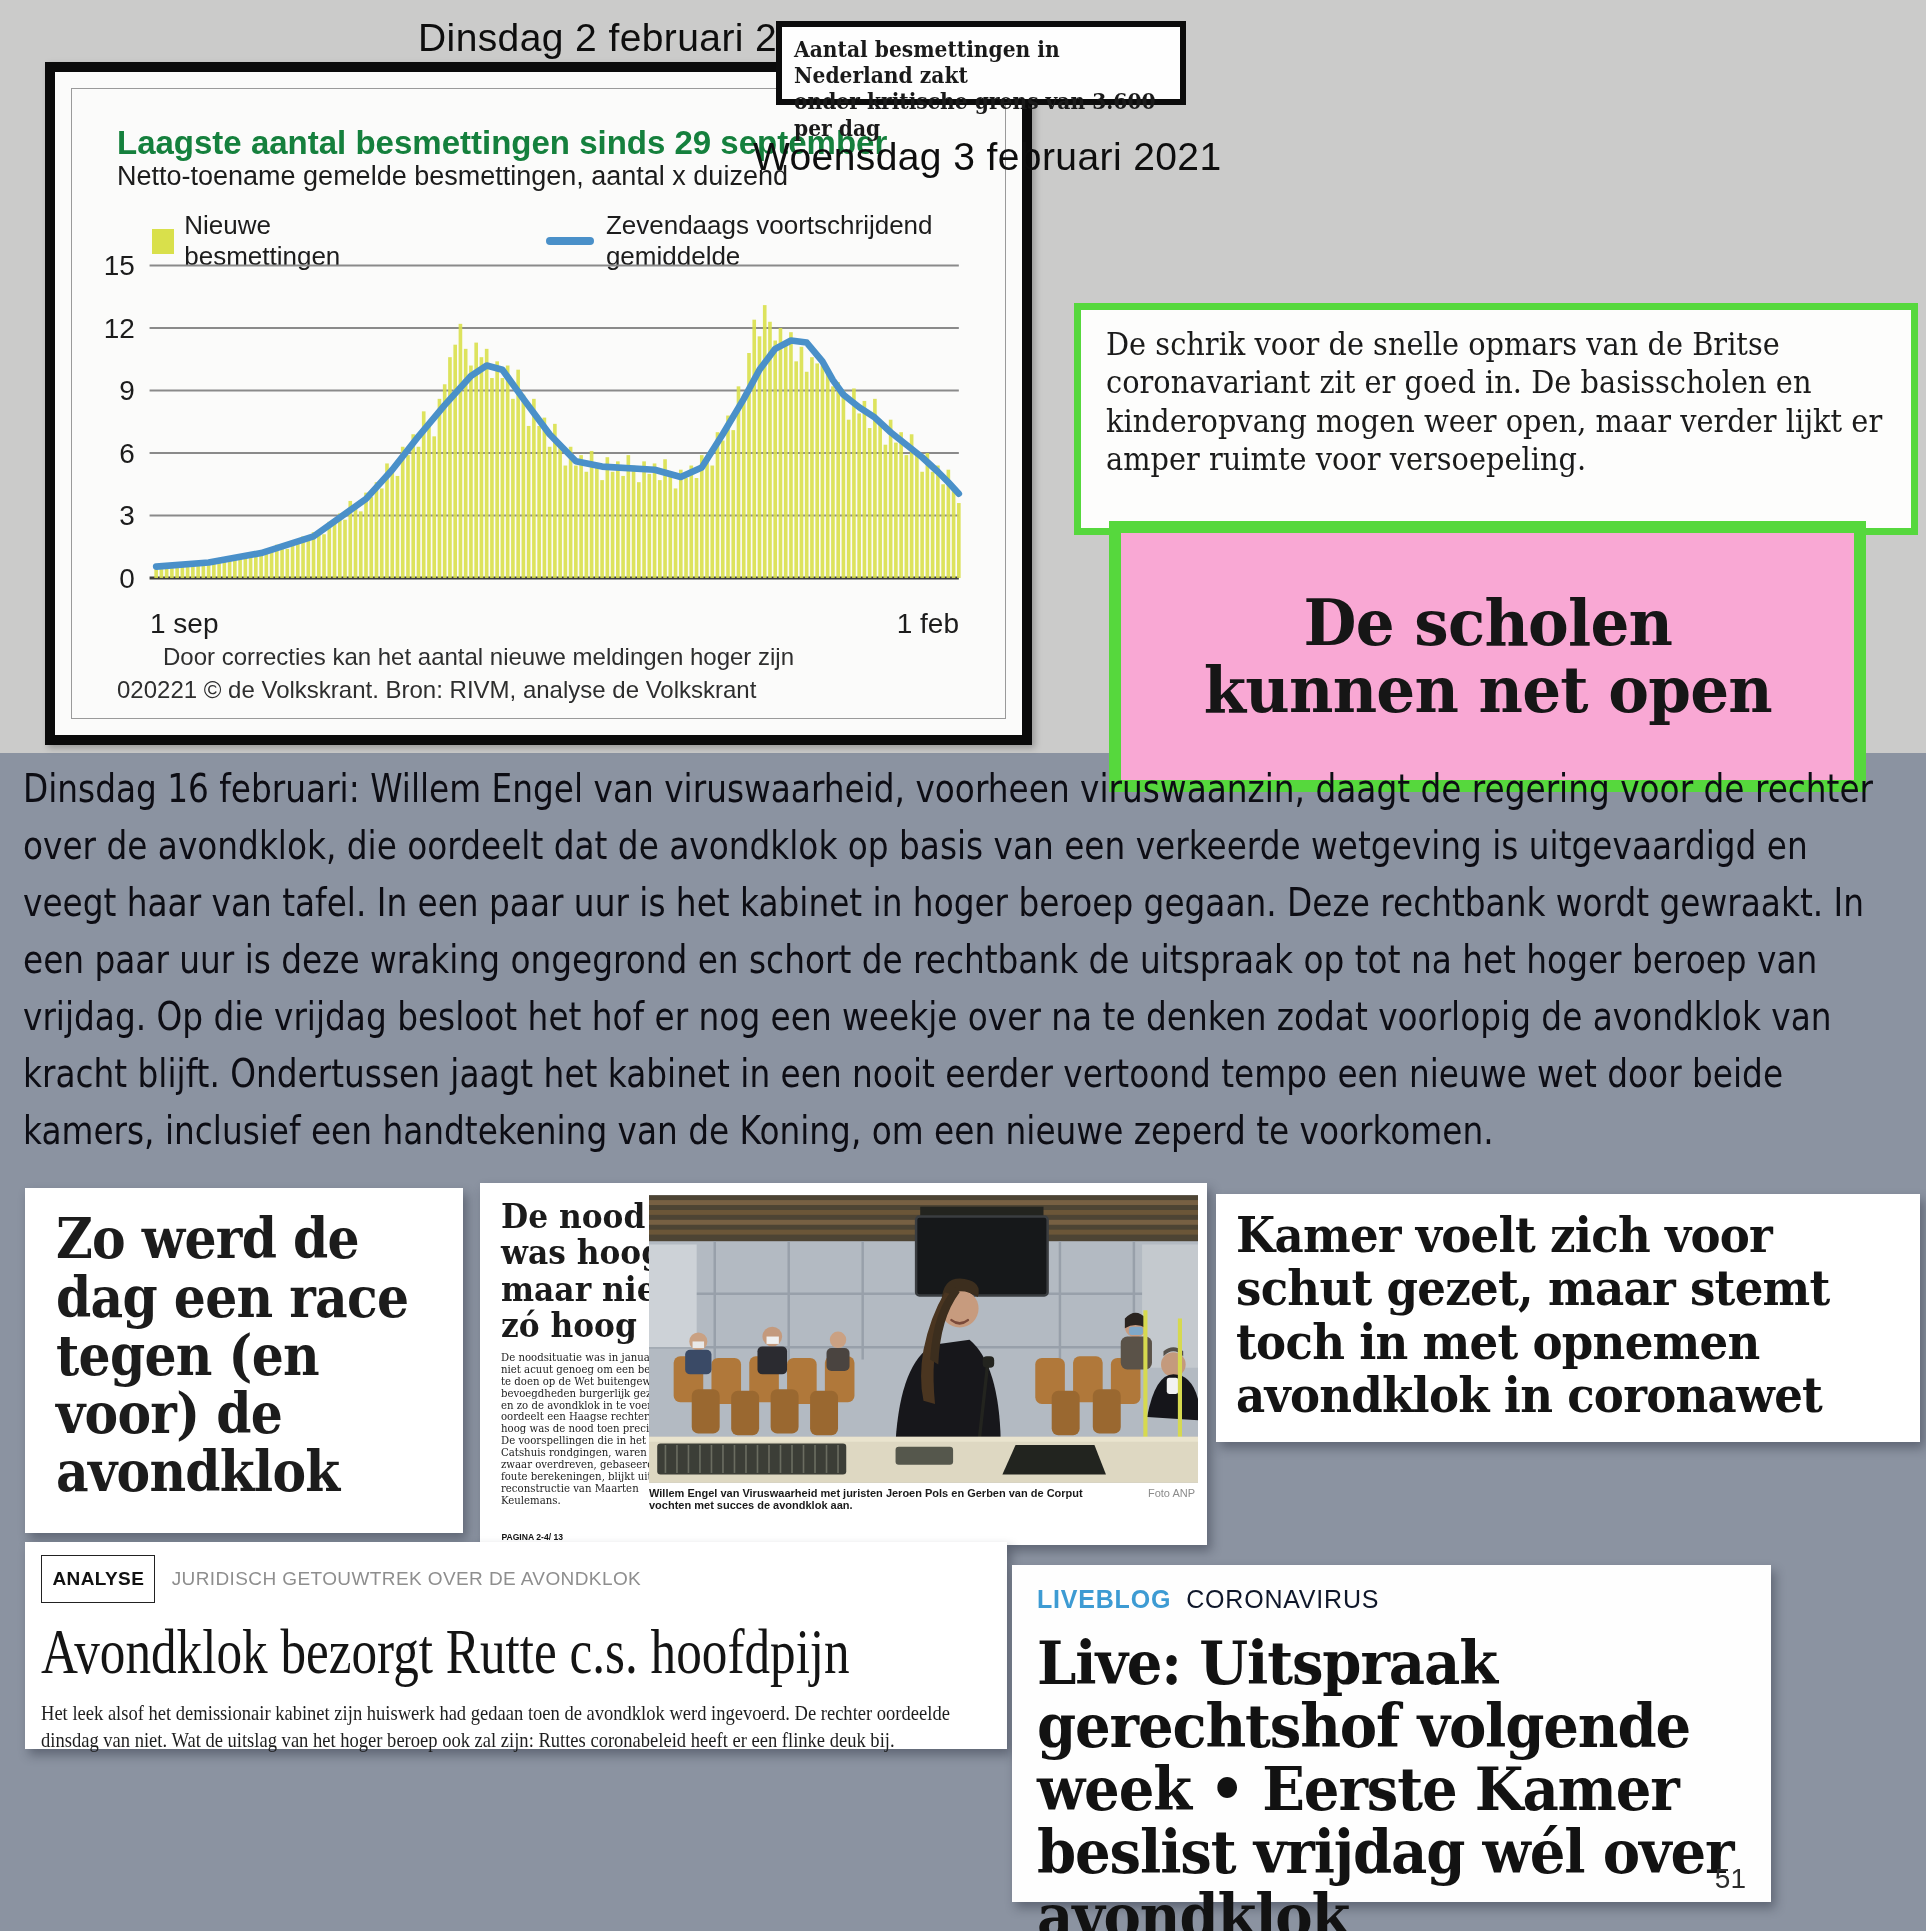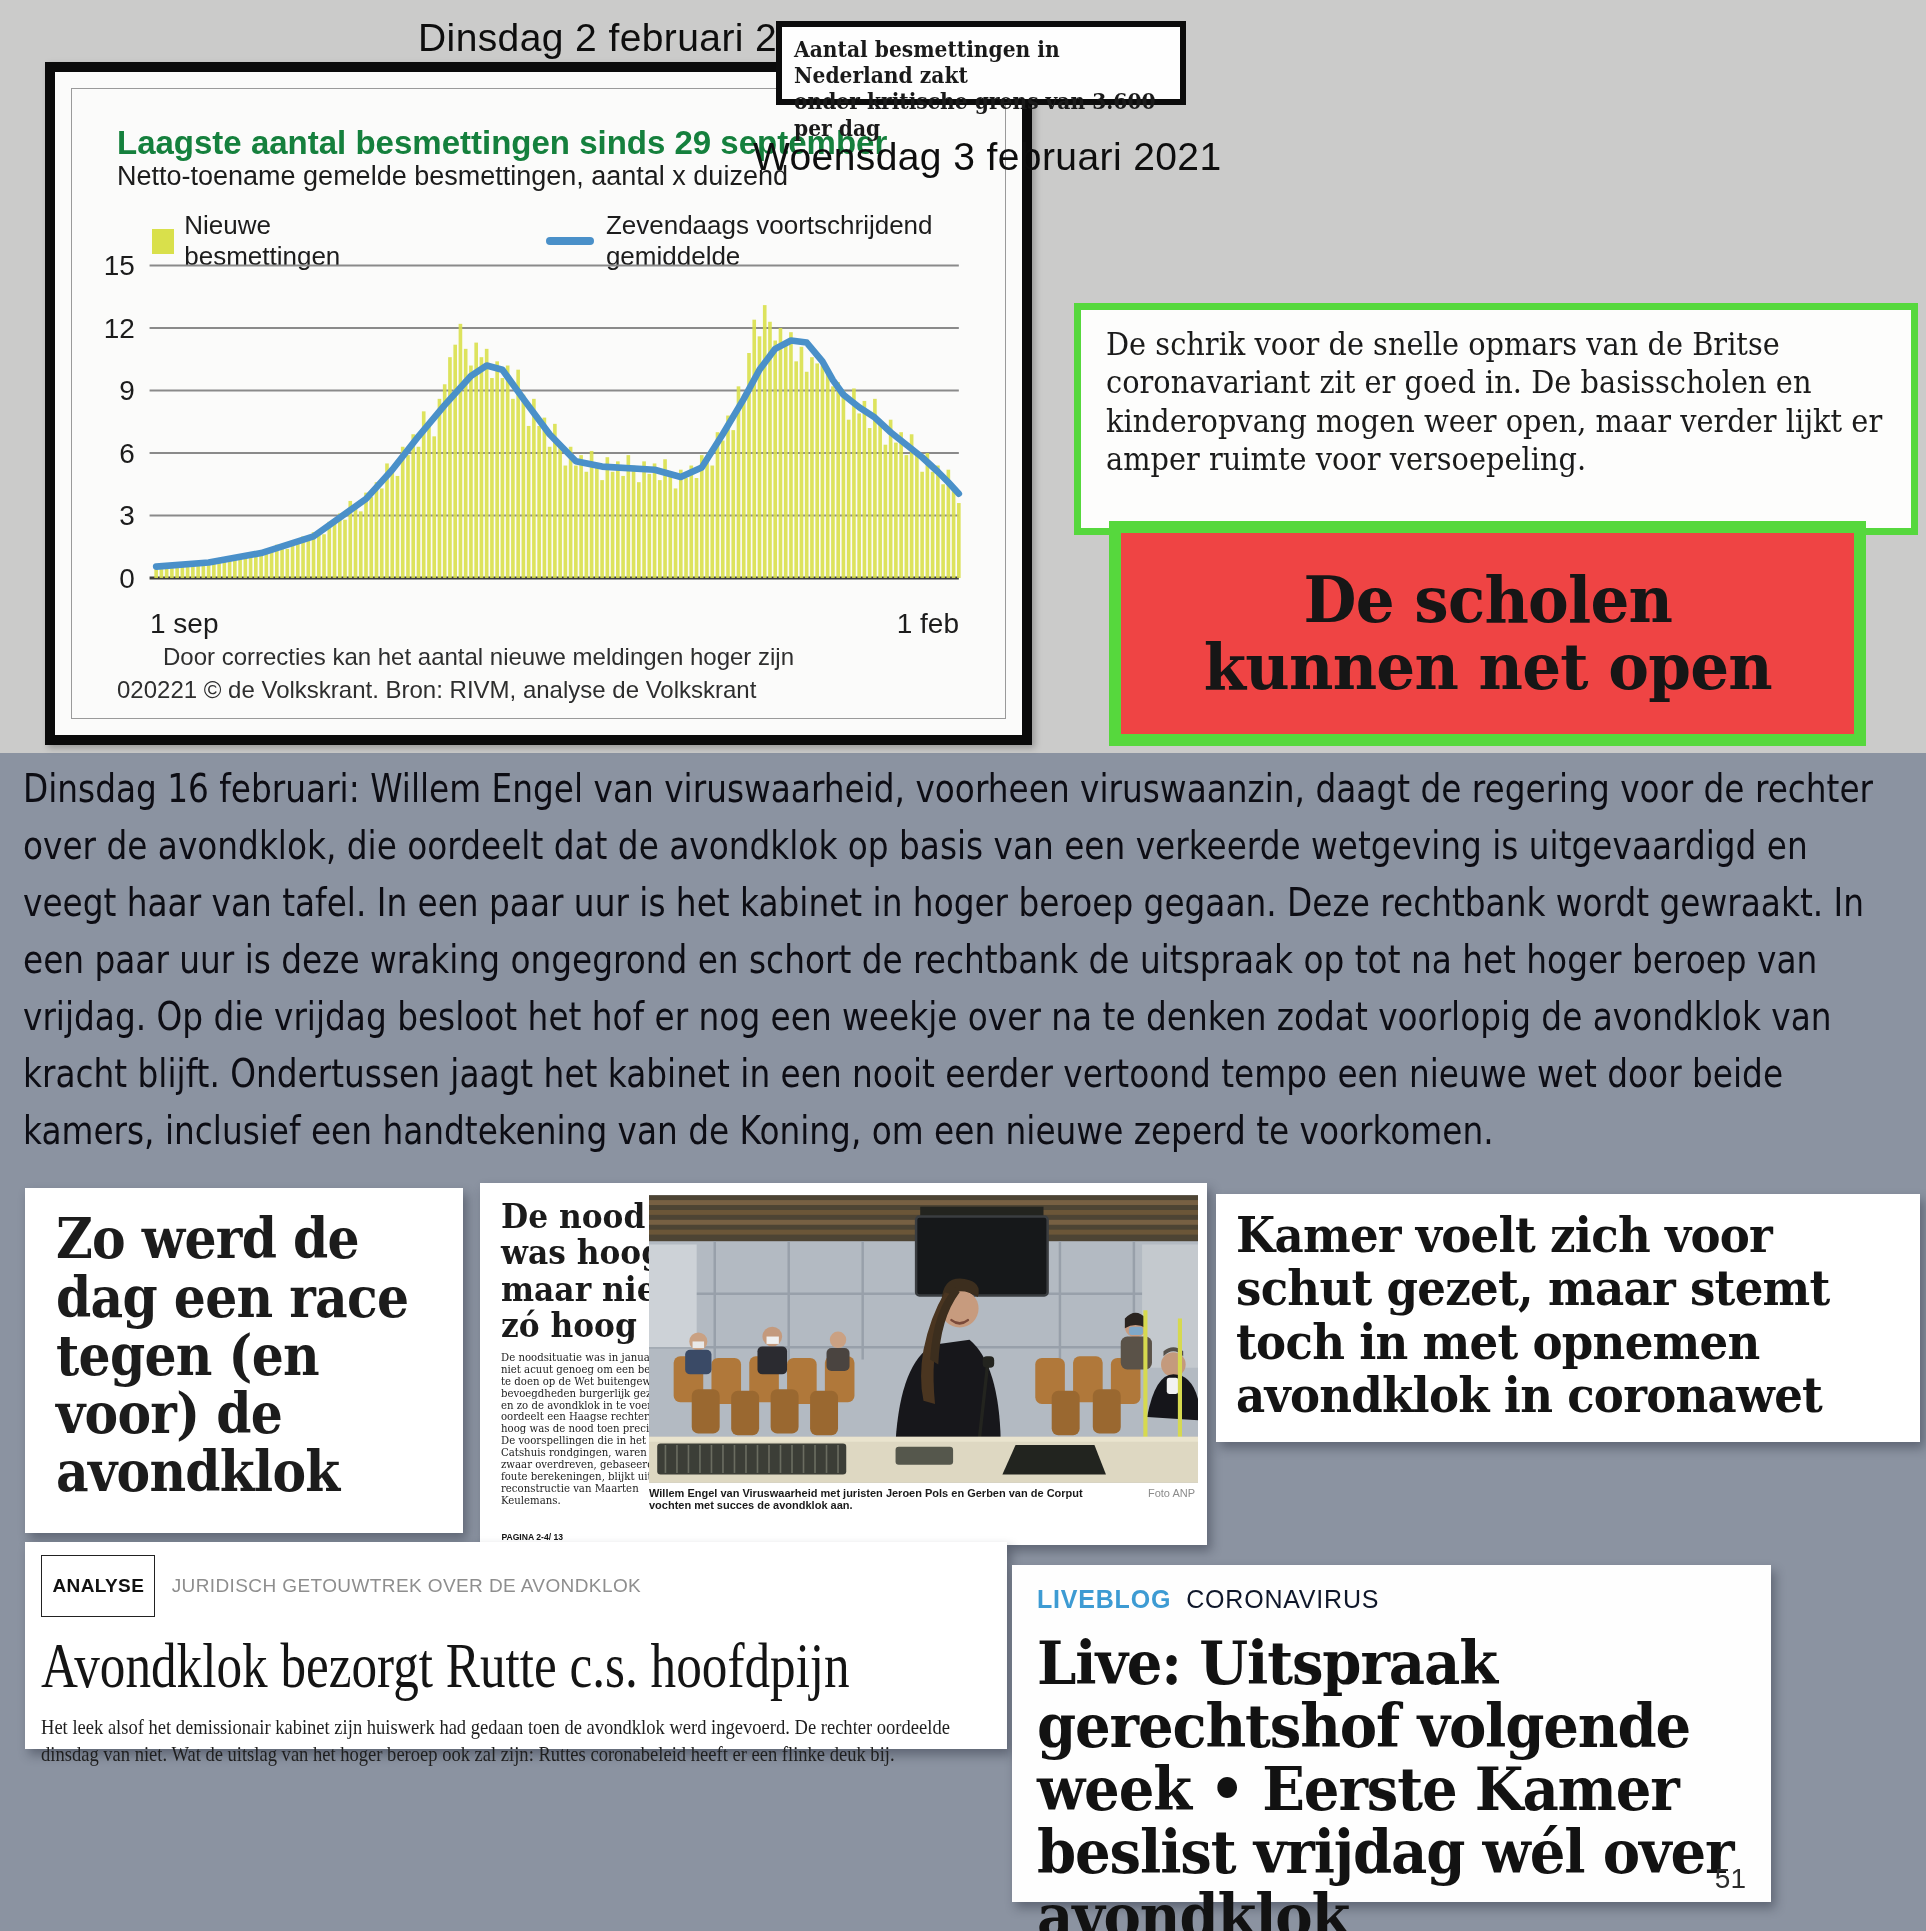--- a/index.html
+++ b/index.html
@@ -26,21 +26,21 @@
   
   .critical-box{position:absolute;left:776px;top:21.4px;width:410px;height:84px;background:#fefefe;
                 border:6.6px solid #0c0c0c;padding:8.2px 11.5px;}
   .critical-text{font-family:"DejaVu Serif",serif;font-weight:700;font-size:22px;line-height:1.2;
                  color:#1a1a1a;white-space:pre-line;transform:scaleX(.92);transform-origin:0 0;width:108%;}
   
   .green1{position:absolute;left:1074px;top:303px;width:844px;height:232px;background:#fdfdfc;
           border:7.4px solid #56d83d;padding:15px 25px;}
   .green1-text{font-family:"DejaVu Serif",serif;font-size:31px;line-height:1.24;color:#1b1b1b;
                transform:scaleX(.93);transform-origin:0 0;width:107%;}
-  .green2{position:absolute;left:1109px;top:521px;width:757px;height:225px;background:#ef4444;
+  .green2{position:absolute;left:1109px;top:521px;width:757px;height:271px;background:#f9a8d4;
           border:12.3px solid #56d83d;display:flex;align-items:center;justify-content:center;}
   .green2-text{font-family:"DejaVu Serif",serif;font-weight:700;font-size:63px;line-height:1.05;
                color:#161616;text-align:center;white-space:pre-line;letter-spacing:-0.8px;transform:scaleX(.97);}
   
   .diary{position:absolute;left:23px;top:761px;width:2242px;transform:scaleX(.84);transform-origin:0 0;
          font-family:"DejaVu Sans",sans-serif;font-size:39px;font-weight:500;line-height:1.46;color:#0d0d14;}
   
   .card{position:absolute;background:#ffffff;box-shadow:4.1px 5.8px 10px rgba(30,35,50,.4);}
   .race{left:25px;top:1188px;width:438px;height:345px;padding:21.4px 13px 13px 31px;}
   .race-text{font-family:"DejaVu Serif",serif;font-weight:700;font-size:56px;line-height:1.04;
@@ -52,21 +52,21 @@
              font-size:10.7px;line-height:1.11;color:#222;transform:scaleX(.95);transform-origin:0 0;}
   .nood-pagina{position:absolute;left:21.4px;top:349px;font-size:8.6px;font-weight:700;color:#111;}
   .nood-caption-row{position:absolute;left:169px;top:304px;width:546px;display:flex;justify-content:space-between;}
   .nood-caption{font-size:11px;font-weight:700;color:#1a1a1a;width:457px;}
   .nood-credit{font-size:11px;color:#8c8c8c;margin-left:16px;}
   .kamer{left:1216px;top:1194px;width:704px;height:248px;padding:15px 20px;}
   .kamer-text{font-family:"DejaVu Serif",serif;font-weight:700;font-size:49px;line-height:1.09;
               letter-spacing:-0.8px;color:#141414;transform:scaleX(.92);transform-origin:0 0;width:108%;}
   .analyse{left:25px;top:1542px;width:982px;height:207px;padding:13px 16.4px;}
   .analyse-toprow{display:flex;align-items:center;}
-  .analyse-label{border:1.6px solid #222;padding:19px 10px;font-size:19px;font-weight:700;color:#111;letter-spacing:0.4px;}
+  .analyse-label{border:1.6px solid #222;padding:12px 10px;font-size:19px;font-weight:700;color:#111;letter-spacing:0.4px;}
   .analyse-kicker{margin-left:16.4px;font-size:19px;color:#8e8e8e;letter-spacing:0.4px;}
   .analyse-headline{margin-top:11.5px;font-family:"Liberation Serif",serif;font-weight:400;font-size:64px;
                     color:#141414;white-space:nowrap;transform:scaleX(.8);transform-origin:0 0;width:125%;}
   .analyse-body{margin-top:11.5px;font-family:"Liberation Serif",serif;font-size:20.6px;line-height:1.3;color:#1e1e1e;
                 transform:scaleX(.9);transform-origin:0 0;width:111%;}
   .liveblog{left:1012px;top:1565px;width:759px;height:337px;background:#fefefe;padding:20px 25px;}
   .lb-row{display:flex;align-items:baseline;font-size:25px;letter-spacing:0.8px;}
   .lb-label{font-weight:700;}
   .lb-topic{margin-left:15px;color:#0f172a;}
   .lb-headline{margin-top:18px;font-family:"DejaVu Serif",serif;font-weight:700;font-size:59px;line-height:1.07;

